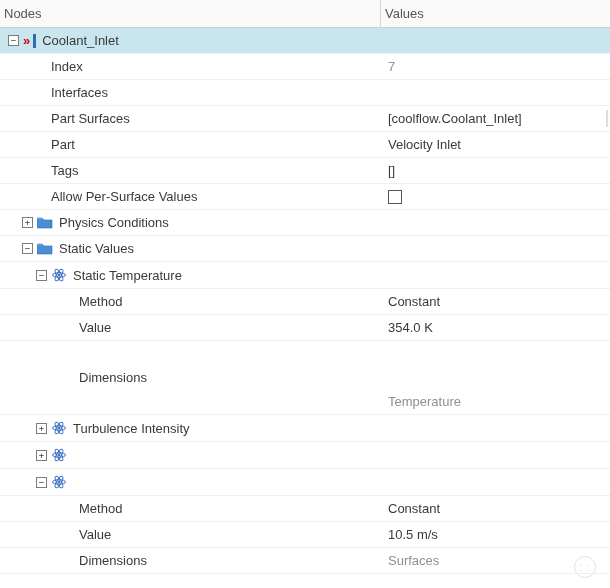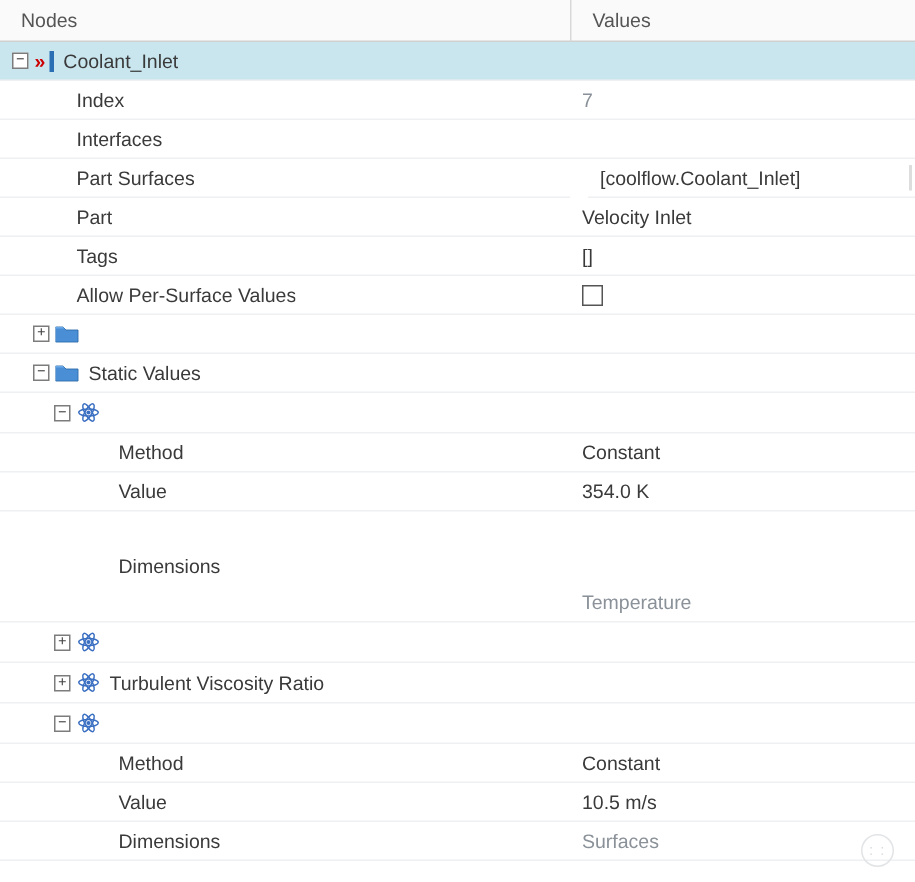--- a/index.html
+++ b/index.html
@@ -15,21 +15,21 @@
   }
   .grid {
     display: grid;
     grid-template-columns: 380px 1fr;
     width: 100%;
   }
   .header {
     display: contents;
   }
   .header-cell {
-    padding: 6px 14px;
+    padding: 6px 4px;
     border-bottom: 1px solid #d0d0d0;
     color: #555;
     font-weight: 400;
     background: #fafafa;
     position: relative;
   }
   .header-cell.values {
     border-left: 1px solid #d8d8d8;
   }
   .row {
@@ -123,21 +123,21 @@
         </div></div><div class="row"><div class="cell node-cell">
           <span class="indent" style="width: 28px;"></span>
           <span class="indent" style="width: 13px;"></span>
           <span class="label">Interfaces</span>
         </div><div class="cell value-cell" style="position: relative;">
           <span></span>
         </div></div><div class="row"><div class="cell node-cell">
           <span class="indent" style="width: 28px;"></span>
           <span class="indent" style="width: 13px;"></span>
           <span class="label">Part Surfaces</span>
-        </div><div class="cell value-cell" style="position: relative; margin-left: 12px;">
+        </div><div class="cell value-cell" style="position: relative;">
           <span>[coolflow.Coolant_Inlet]</span>
           <span class="value-right-edge"></span>
         </div></div><div class="row"><div class="cell node-cell">
           <span class="indent" style="width: 28px;"></span>
           <span class="indent" style="width: 13px;"></span>
           <span class="label">Part</span>
         </div><div class="cell value-cell" style="position: relative;">
           <span>Velocity Inlet</span>
         </div></div><div class="row"><div class="cell node-cell">
           <span class="indent" style="width: 28px;"></span>
@@ -153,20 +153,21 @@
           <span class="checkbox"></span>
         </div></div><div class="row"><div class="cell node-cell">
           <span class="indent" style="width: 14px;"></span>
           <span class="expander">+</span>
           <span class="icon folder-icon">
             <svg width="16" height="13" viewBox="0 0 16 13">
               <path d="M0 2 L5 2 L7 4 L15 4 L15 12 L0 12 Z" fill="#4a8fd6" stroke="#2c6bab" stroke-width="0.6"></path>
               <path d="M0 2 L5 2 L6 3 L0 3 Z" fill="#6aa9e8"></path>
             </svg>
           </span>
+          <span class="label">Physics Conditions</span>
         </div><div class="cell value-cell" style="position: relative;">
           <span></span>
         </div></div><div class="row"><div class="cell node-cell">
           <span class="indent" style="width: 14px;"></span>
           <span class="expander">−</span>
           <span class="icon folder-icon">
             <svg width="16" height="13" viewBox="0 0 16 13">
               <path d="M0 2 L5 2 L7 4 L15 4 L15 12 L0 12 Z" fill="#4a8fd6" stroke="#2c6bab" stroke-width="0.6"></path>
               <path d="M0 2 L5 2 L6 3 L0 3 Z" fill="#6aa9e8"></path>
             </svg>
@@ -178,20 +179,21 @@
           <span class="indent" style="width: 28px;"></span>
           <span class="expander">−</span>
           <span class="icon atom-icon">
             <svg width="16" height="16" viewBox="0 0 16 16">
               <ellipse cx="8" cy="8" rx="6.5" ry="2.3" fill="none" stroke="#3a6fc2" stroke-width="1"></ellipse>
               <ellipse cx="8" cy="8" rx="6.5" ry="2.3" fill="none" stroke="#3a6fc2" stroke-width="1" transform="rotate(60 8 8)"></ellipse>
               <ellipse cx="8" cy="8" rx="6.5" ry="2.3" fill="none" stroke="#3a6fc2" stroke-width="1" transform="rotate(-60 8 8)"></ellipse>
               <circle cx="8" cy="8" r="1.4" fill="#3a6fc2"></circle>
             </svg>
           </span>
+          <span class="label">Static Temperature</span>
         </div><div class="cell value-cell" style="position: relative;">
           <span></span>
         </div></div><div class="row"><div class="cell node-cell">
           <span class="indent" style="width: 56px;"></span>
           <span class="indent" style="width: 13px;"></span>
           <span class="label">Method</span>
         </div><div class="cell value-cell" style="position: relative;">
           <span>Constant</span>
         </div></div><div class="row"><div class="cell node-cell">
           <span class="indent" style="width: 56px;"></span>
@@ -209,34 +211,34 @@
           <span class="indent" style="width: 28px;"></span>
           <span class="expander">+</span>
           <span class="icon atom-icon">
             <svg width="16" height="16" viewBox="0 0 16 16">
               <ellipse cx="8" cy="8" rx="6.5" ry="2.3" fill="none" stroke="#3a6fc2" stroke-width="1"></ellipse>
               <ellipse cx="8" cy="8" rx="6.5" ry="2.3" fill="none" stroke="#3a6fc2" stroke-width="1" transform="rotate(60 8 8)"></ellipse>
               <ellipse cx="8" cy="8" rx="6.5" ry="2.3" fill="none" stroke="#3a6fc2" stroke-width="1" transform="rotate(-60 8 8)"></ellipse>
               <circle cx="8" cy="8" r="1.4" fill="#3a6fc2"></circle>
             </svg>
           </span>
+          <span class="label">Turbulence Intensity</span>
         </div><div class="cell value-cell" style="position: relative;">
           <span></span>
         </div></div><div class="row"><div class="cell node-cell">
           <span class="indent" style="width: 28px;"></span>
           <span class="expander">+</span>
           <span class="icon atom-icon">
             <svg width="16" height="16" viewBox="0 0 16 16">
               <ellipse cx="8" cy="8" rx="6.5" ry="2.3" fill="none" stroke="#3a6fc2" stroke-width="1"></ellipse>
               <ellipse cx="8" cy="8" rx="6.5" ry="2.3" fill="none" stroke="#3a6fc2" stroke-width="1" transform="rotate(60 8 8)"></ellipse>
               <ellipse cx="8" cy="8" rx="6.5" ry="2.3" fill="none" stroke="#3a6fc2" stroke-width="1" transform="rotate(-60 8 8)"></ellipse>
               <circle cx="8" cy="8" r="1.4" fill="#3a6fc2"></circle>
             </svg>
           </span>
-          <span class="label">Turbulent Viscosity Ratio</span>
         </div><div class="cell value-cell" style="position: relative;">
           <span></span>
         </div></div><div class="row"><div class="cell node-cell">
           <span class="indent" style="width: 28px;"></span>
           <span class="expander">−</span>
           <span class="icon atom-icon">
             <svg width="16" height="16" viewBox="0 0 16 16">
               <ellipse cx="8" cy="8" rx="6.5" ry="2.3" fill="none" stroke="#3a6fc2" stroke-width="1"></ellipse>
               <ellipse cx="8" cy="8" rx="6.5" ry="2.3" fill="none" stroke="#3a6fc2" stroke-width="1" transform="rotate(60 8 8)"></ellipse>
               <ellipse cx="8" cy="8" rx="6.5" ry="2.3" fill="none" stroke="#3a6fc2" stroke-width="1" transform="rotate(-60 8 8)"></ellipse>

